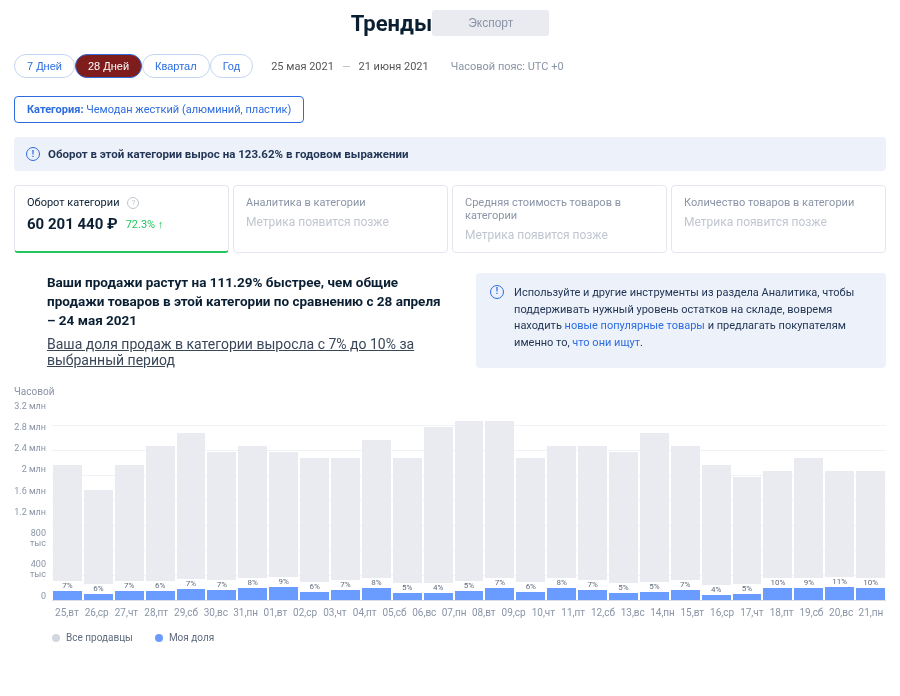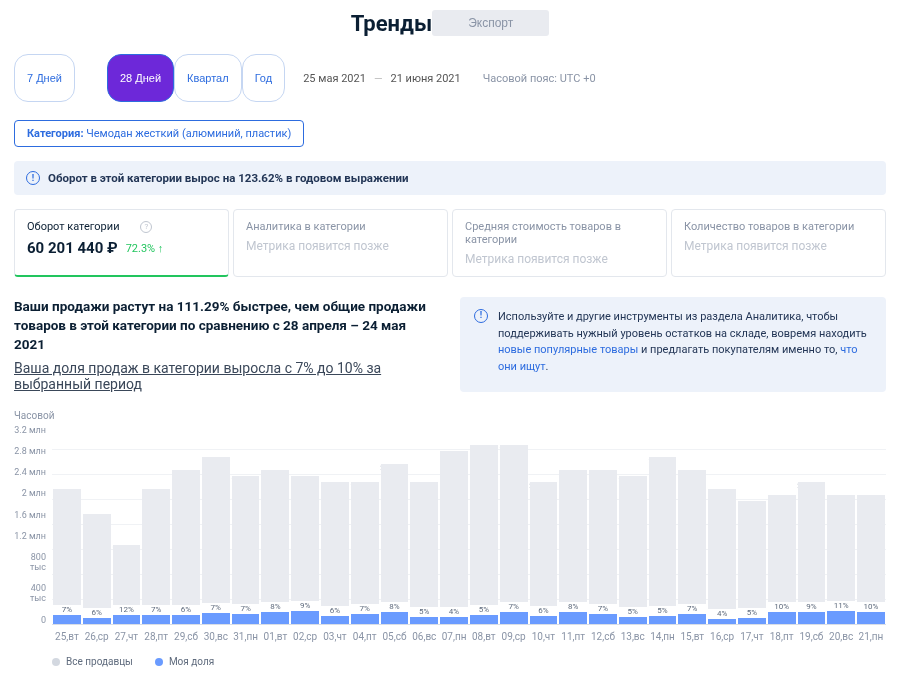--- a/index.html
+++ b/index.html
@@ -13,23 +13,23 @@
   }
   .header-row { display: flex; justify-content: center; align-items: center; margin-bottom: 18px; }
   h1 { font-size: 22px; font-weight: 700; color: #0b1f33; }
   .export-btn {
     background: #e9ebf0; color: #8a94a6; border: none; padding: 6px 36px; border-radius: 3px;
     font-size: 12px; cursor: pointer;
   }
   .range-bar { display: flex; align-items: center; gap: 4px; margin-bottom: 18px; }
   .range-pill {
     border: 1px solid #c5d6f2; color: #2d6cdf; background: #fff;
-    padding: 17px 12px; border-radius: 14px; font-size: 11px; cursor: pointer;
-  }
-  .range-pill.active { background: #6d28d9; color: #fff; border-color: #2d6cdf; margin-left: 32px; }
+    padding: 5px 12px; border-radius: 14px; font-size: 11px; cursor: pointer;
+  }
+  .range-pill.active { background: #7f1d1d; color: #fff; border-color: #2d6cdf; }
   .date-range { margin-left: 14px; color: #555; font-size: 11px; display: flex; align-items: center; gap: 8px; }
   .date-range .sep { color: #bbb; }
   .tz { margin-left: 18px; color: #8a94a6; font-size: 11px; }
   .category-chip {
     display: inline-block; border: 1.2px solid #2d6cdf; color: #2d6cdf; font-size: 11px;
     padding: 6px 12px; border-radius: 4px; margin-bottom: 14px;
   }
   .info-banner {
     background: #edf2fa; border-radius: 4px; padding: 10px 12px; display: flex; align-items: center;
     gap: 8px; color: #233656; font-size: 11.5px; margin-bottom: 14px;
@@ -38,32 +38,32 @@
   .info-icon {
     width: 14px; height: 14px; border-radius: 50%; border: 1.5px solid #2d6cdf; color: #2d6cdf;
     display: inline-flex; align-items: center; justify-content: center; font-size: 9px; font-weight: 700;
     flex-shrink: 0;
   }
   .metric-cards { display: flex; gap: 4px; margin-bottom: 20px; }
   .metric-card {
     flex: 1; border: 1px solid #e3e7ed; border-radius: 4px; padding: 10px 12px;
   }
   .metric-card.active { border-bottom: 2px solid #22c55e; }
-  .metric-title { font-size: 11px; color: #0b1f33; margin-bottom: 6px; display: flex; align-items: center; gap: 21px; }
+  .metric-title { font-size: 11px; color: #0b1f33; margin-bottom: 6px; display: flex; align-items: center; gap: 8px; }
   .metric-title.muted { color: #8a94a6; }
   .metric-value-row { display: flex; align-items: center; gap: 8px; }
   .metric-value { font-size: 15px; font-weight: 700; color: #0b1f33; }
   .metric-delta { color: #22c55e; font-size: 11px; }
   .metric-placeholder { color: #c0c6d0; font-size: 12px; }
   .help-icon {
     width: 12px; height: 12px; border-radius: 50%; border: 1px solid #c0c6d0; color: #c0c6d0;
     display: inline-flex; align-items: center; justify-content: center; font-size: 8px;
   }
   .insight-row { display: flex; gap: 28px; margin-bottom: 18px; }
-  .insight-left { flex: 1.05; }
+  .insight-left { flex: 1.05; margin-left: 33px; }
   .insight-left .headline { font-size: 13.5px; font-weight: 700; color: #0b1f33; line-height: 1.4; margin-bottom: 6px; }
   .insight-left .sub { font-size: 14px; color: #3a4759; text-decoration: underline; }
   .tip-box {
     flex: 1; background: #edf2fa; border-radius: 4px; padding: 12px 14px; display: flex; gap: 10px;
     font-size: 11px; color: #233656; line-height: 1.5;
   }
   .tip-box a { color: #2d6cdf; text-decoration: none; }
   .chart-wrap { margin-top: 6px; }
   .chart-title { font-size: 10px; color: #8a94a6; margin-bottom: 4px; }
   .chart-area { display: flex; position: relative; }
@@ -171,26 +171,20 @@
             <div class="bar-total-label" style="bottom: 127px;">2 млн</div>
             <div class="bar-total" style="height: 116.25px;"></div>
             <div class="bar-share-label">7%</div>
             <div class="bar-share" style="height: 8.75px;"></div>
           </div>
           <div class="bar-slot">
             <div class="bar-total-label" style="bottom: 102px;">1.6 млн</div>
             <div class="bar-total" style="height: 94px;"></div>
             <div class="bar-share-label">6%</div>
             <div class="bar-share" style="height: 6px;"></div>
-          </div>
-          <div class="bar-slot">
-            <div class="bar-total-label" style="bottom: 70.75px;">1.1 млн</div>
-            <div class="bar-total" style="height: 60.5px;"></div>
-            <div class="bar-share-label">12%</div>
-            <div class="bar-share" style="height: 8.25px;"></div>
           </div>
           <div class="bar-slot">
             <div class="bar-total-label" style="bottom: 127px;">2 млн</div>
             <div class="bar-total" style="height: 116.25px;"></div>
             <div class="bar-share-label">7%</div>
             <div class="bar-share" style="height: 8.75px;"></div>
           </div>
           <div class="bar-slot">
             <div class="bar-total-label" style="bottom: 145.75px;">2.3 млн</div>
             <div class="bar-total" style="height: 135.125px;"></div>

